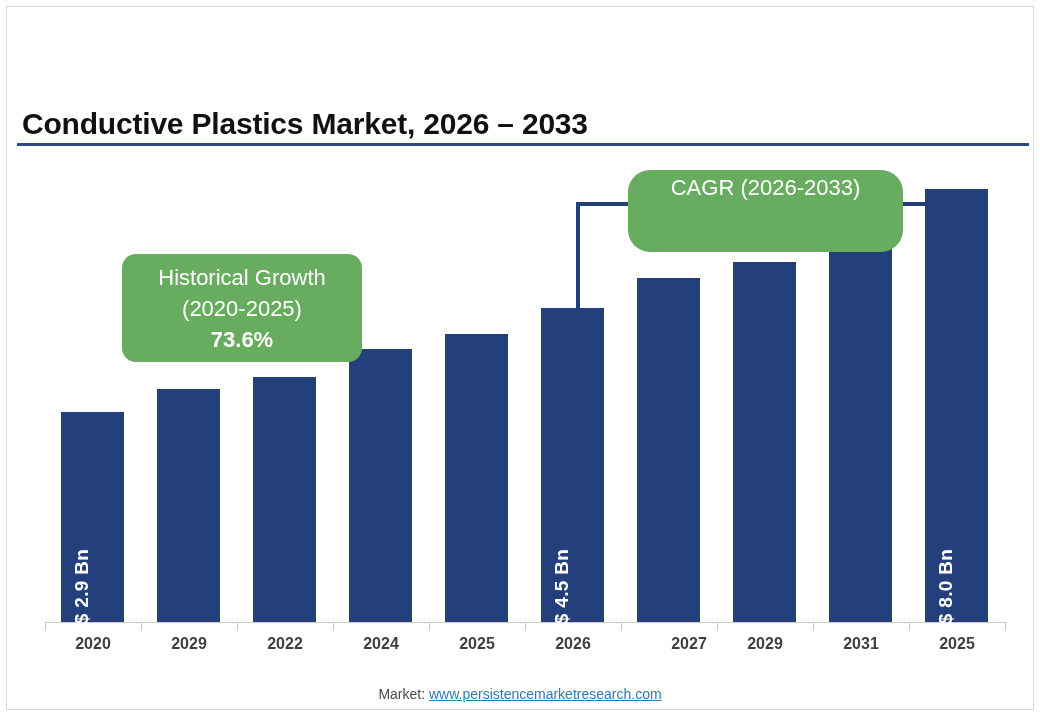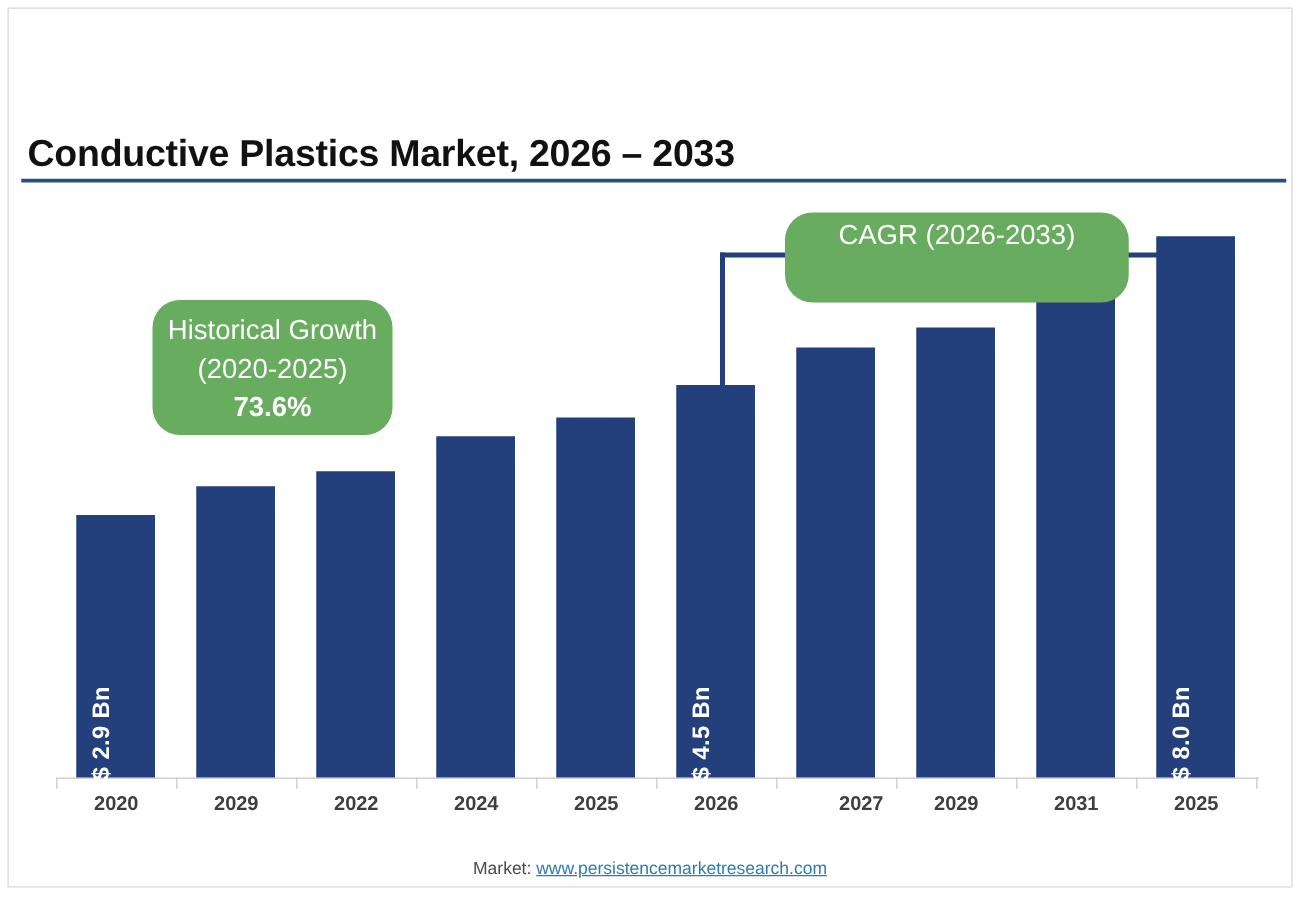--- a/index.html
+++ b/index.html
@@ -177,30 +177,31 @@
   .badge-line {
     font-size: 22px;
     line-height: 31px;
     font-weight: normal;
   }
   .badge-line.strong {
     font-weight: bold;
   }
   #badge-historical {
     left: 122px;
-    top: 240px;
-    width: 192px;
+    top: 254px;
+    width: 240px;
     height: 108px;
     padding-top: 8px;
+    border-radius: 14px;
   }
   #badge-cagr {
     left: 628px;
     top: 170px;
     width: 275px;
-    height: 72px;
+    height: 82px;
     padding-top: 2px;
   }
 
   
   .source {
     position: absolute;
     left: 0;
     top: 686px;
     width: 1040px;
     text-align: center;

